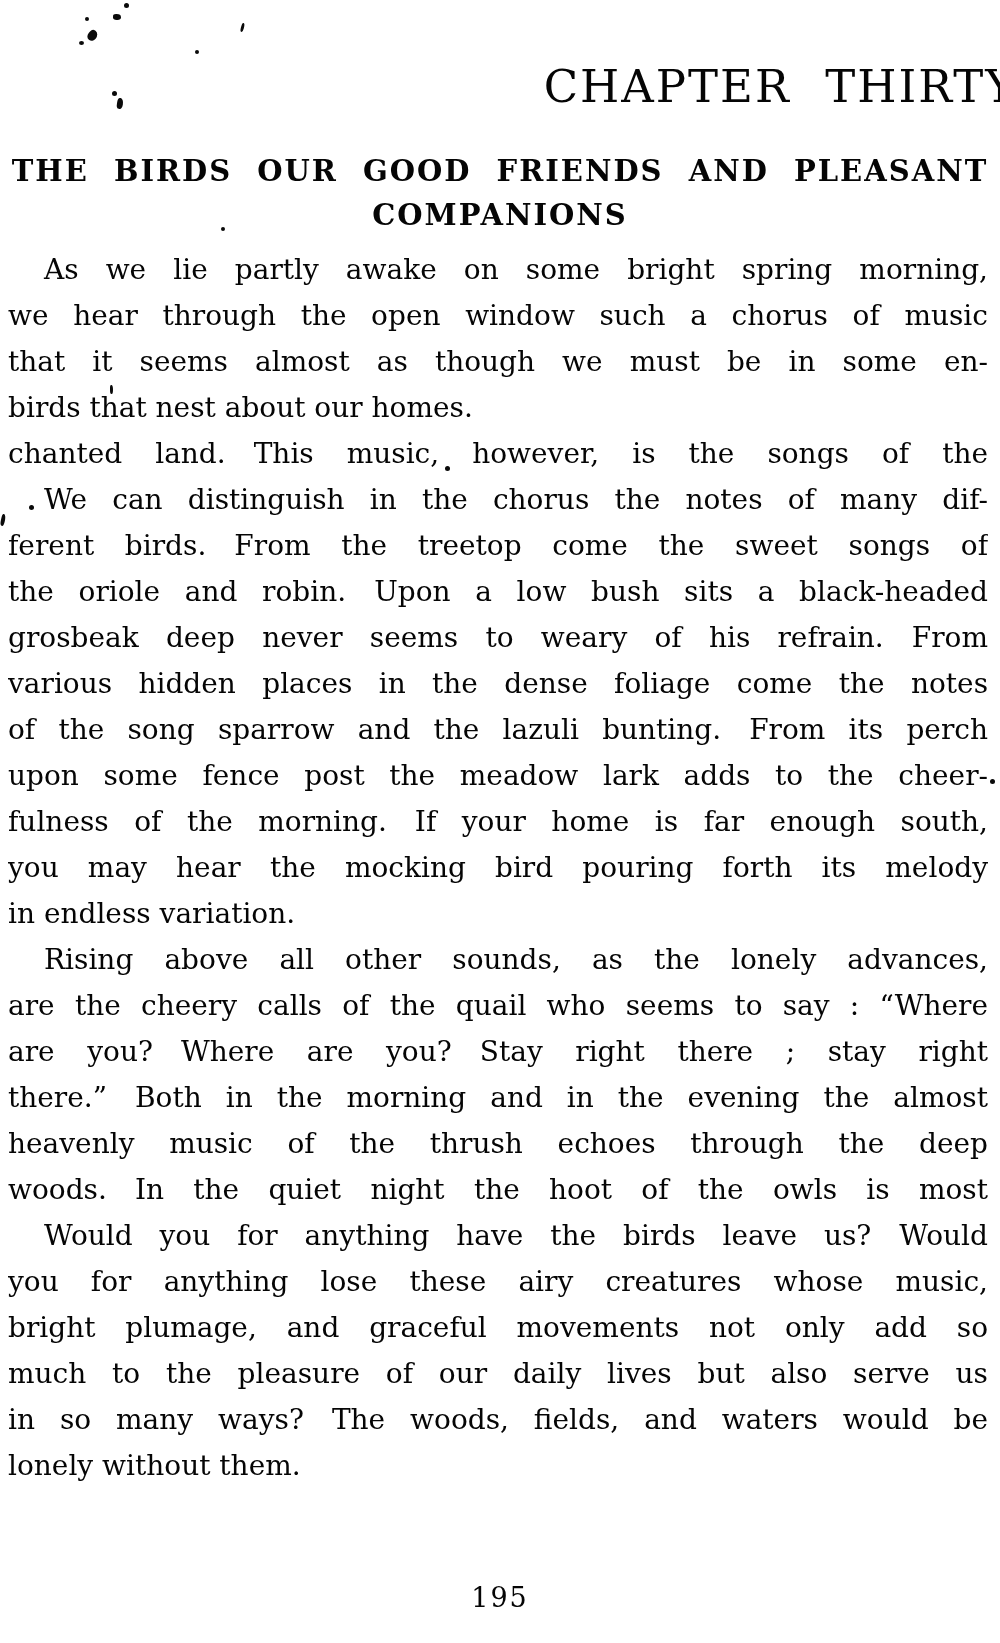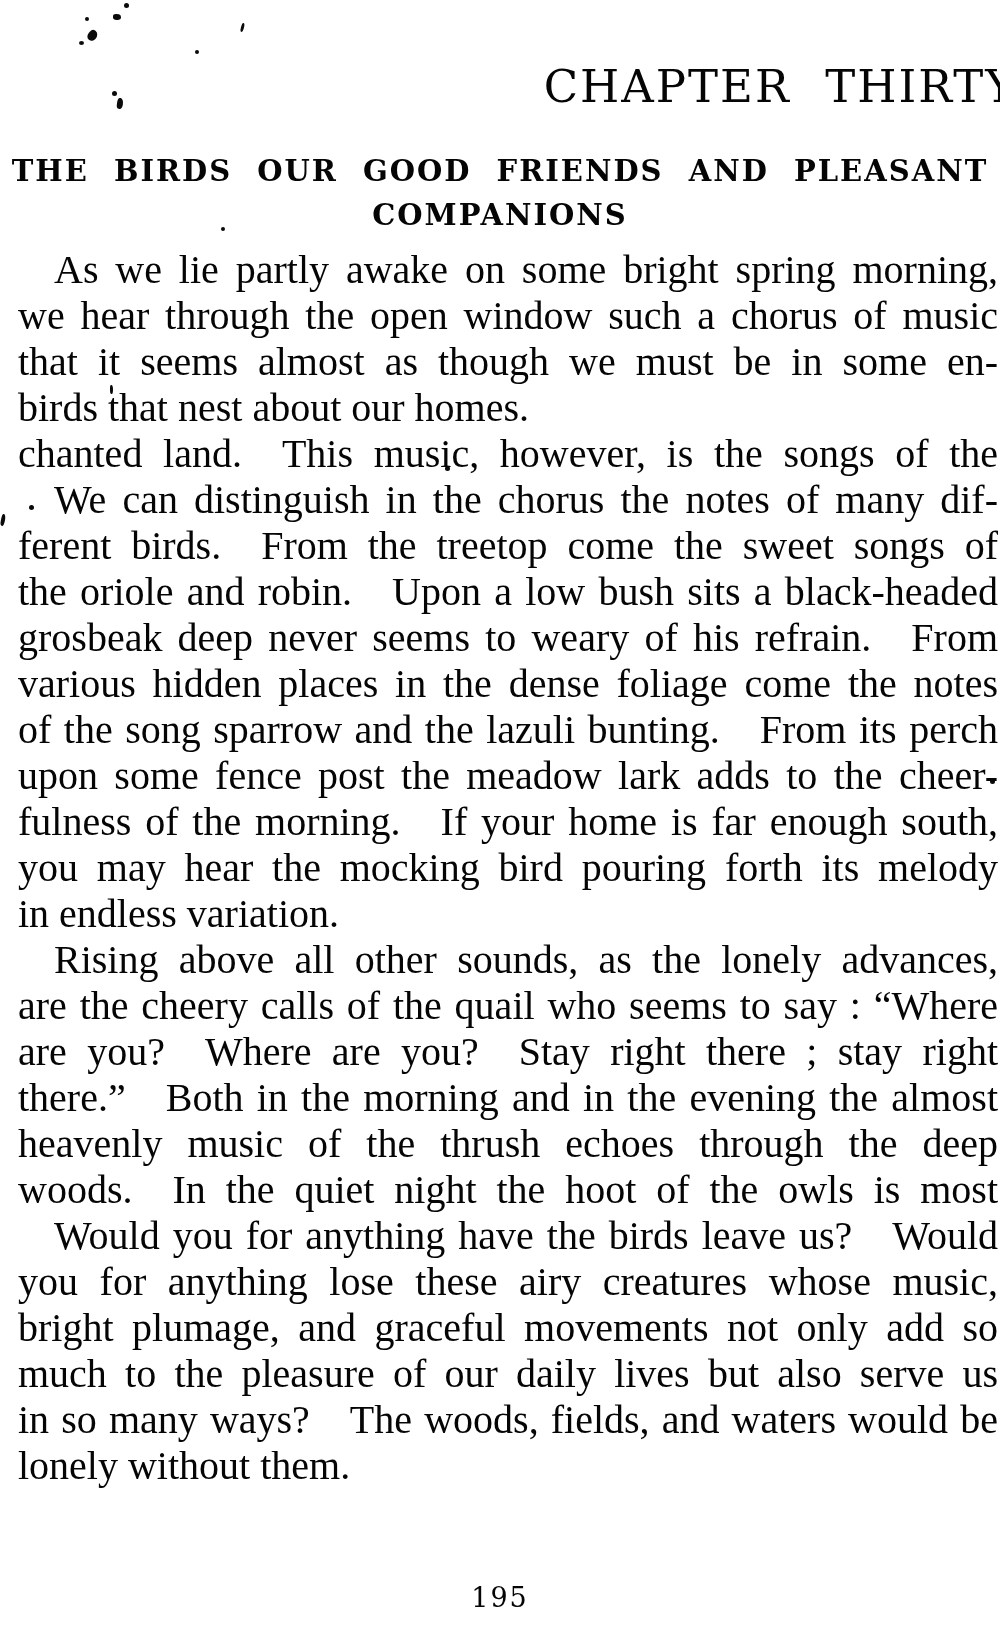--- a/index.html
+++ b/index.html
@@ -33,24 +33,23 @@
     text-align: center;
     font-weight: bold;
     font-size: 29px;
     line-height: 44px;
     letter-spacing: 2px;
     word-spacing: 13px;
   }
   .body-text {
     position: absolute;
     top: 247px;
-    left: 18px;
+    left: 8px;
     width: 980px;
-    font-size: 40px;
-    font-family: Liberation Serif, serif;
+    font-size: 28px;
   }
   .para { margin: 0; padding: 0; }
   .line {
     height: 46px;
     line-height: 46px;
     overflow: hidden;
     text-align: justify;
     text-align-last: justify;
   }
   .line.first { text-indent: 36px; }

